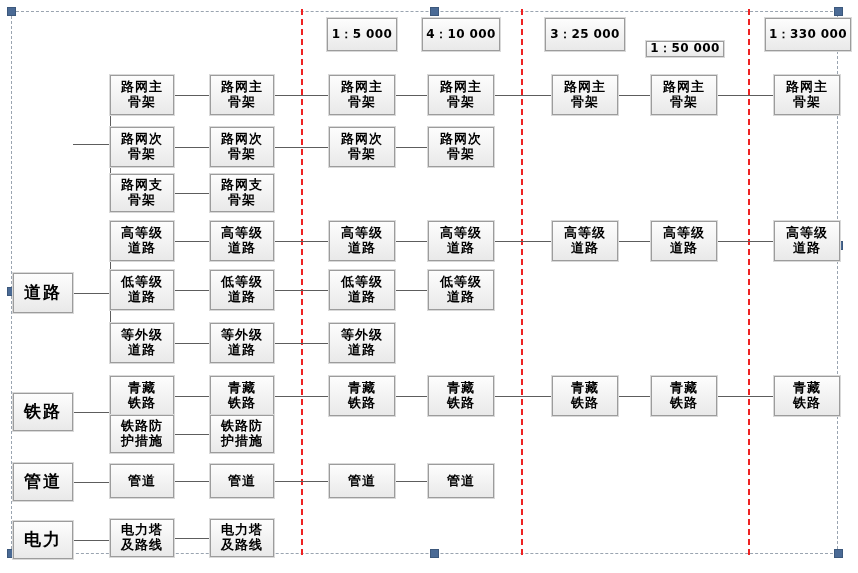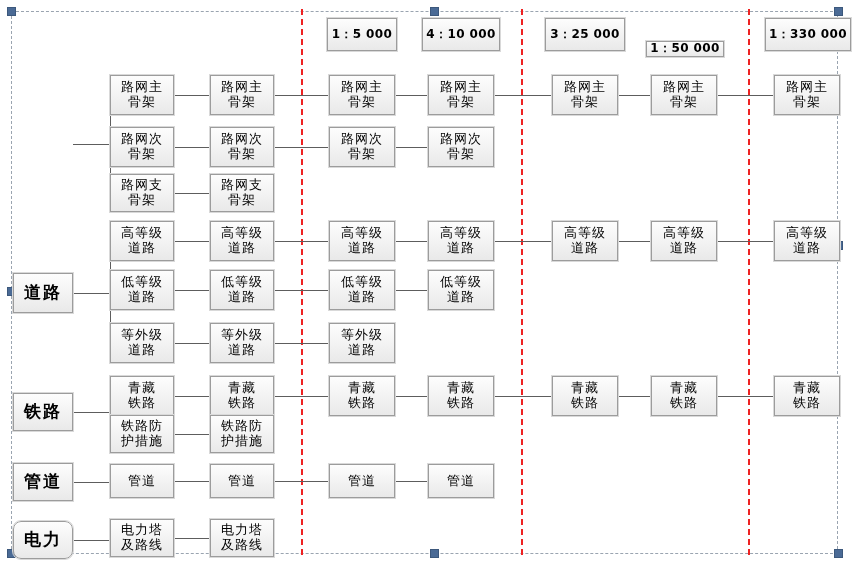--- a/index.html
+++ b/index.html
@@ -53,21 +53,21 @@
     color:#000000;
     font-weight:bold;
     line-height:1.12;
     letter-spacing:0.5px;
     box-shadow:0 0 0 0 rgba(0,0,0,0);
   }
   .box .txt{display:block;white-space:pre-line;}
 
   .box.scale{font-size:12px;font-weight:bold;letter-spacing:0.4px;}
   .box.cat{font-size:17px;font-weight:bold;letter-spacing:2px;}
-  .box.node{font-size:13px;font-weight:normal;letter-spacing:1px;}
+  .box.node{font-size:13px;font-weight:bold;letter-spacing:1px;}
 
   
   .hline{
     position:absolute;
     height:0;
     border-top:1px solid #5d5d5d;
   }
   .vline{
     position:absolute;
     width:0;
@@ -164,21 +164,21 @@
 
   <div class="box cat" style="left:13px;top:273px;width:60px;height:40px;">
       <span class="txt">道路</span>
     </div>
   <div class="box cat" style="left:13px;top:393px;width:60px;height:38px;">
       <span class="txt">铁路</span>
     </div>
   <div class="box cat" style="left:13px;top:463px;width:60px;height:38px;">
       <span class="txt">管道</span>
     </div>
-  <div class="box cat" style="left:13px;top:521px;width:60px;height:38px;border-radius:8px;">
+  <div class="box cat" style="left:13px;top:521px;width:60px;height:38px;">
       <span class="txt">电力</span>
     </div>
 
   <div id="nodes">
       <div class="box node" style="left: 110px; top: 75px; width: 64px; height: 40px;">
         <span class="txt">路网主
 骨架</span>
       </div>
       <div class="box node" style="left: 210px; top: 75px; width: 64px; height: 40px;">
         <span class="txt">路网主

